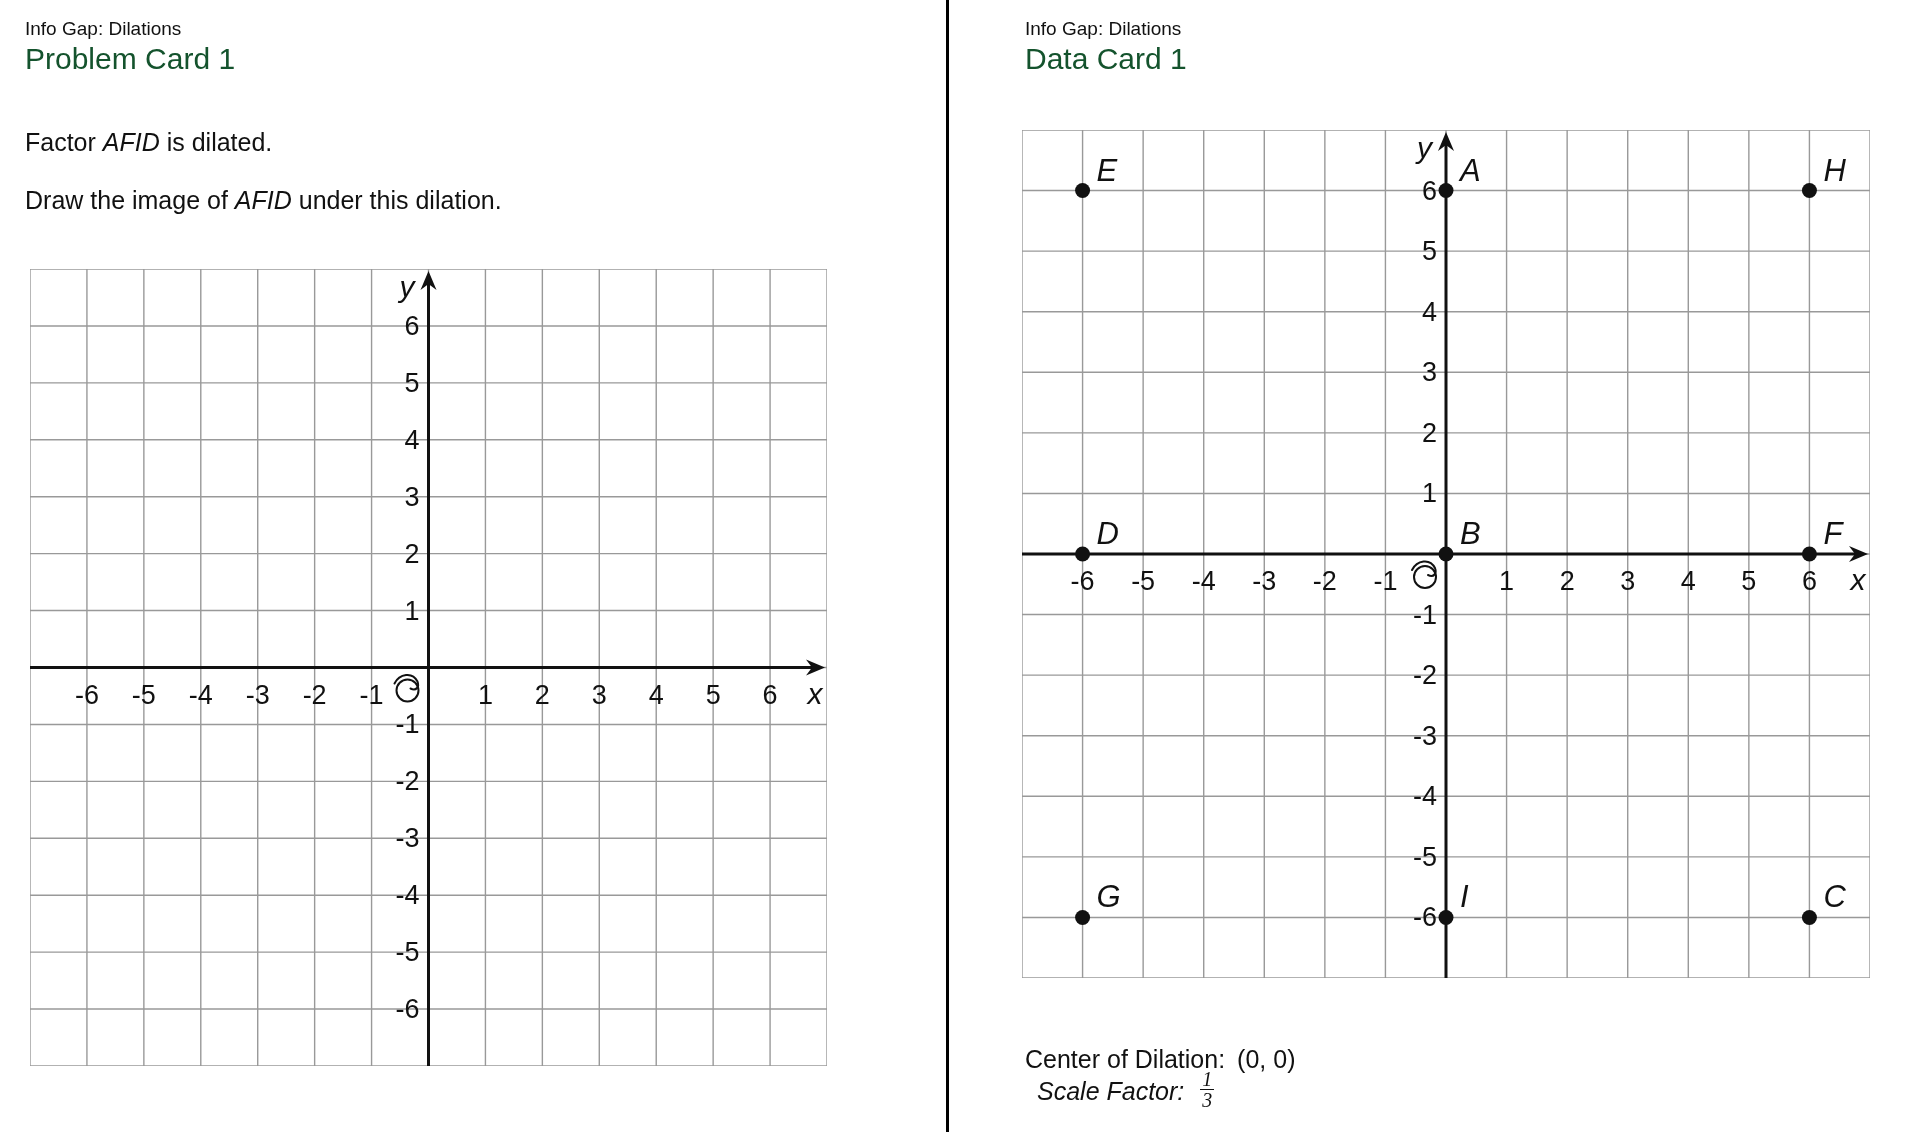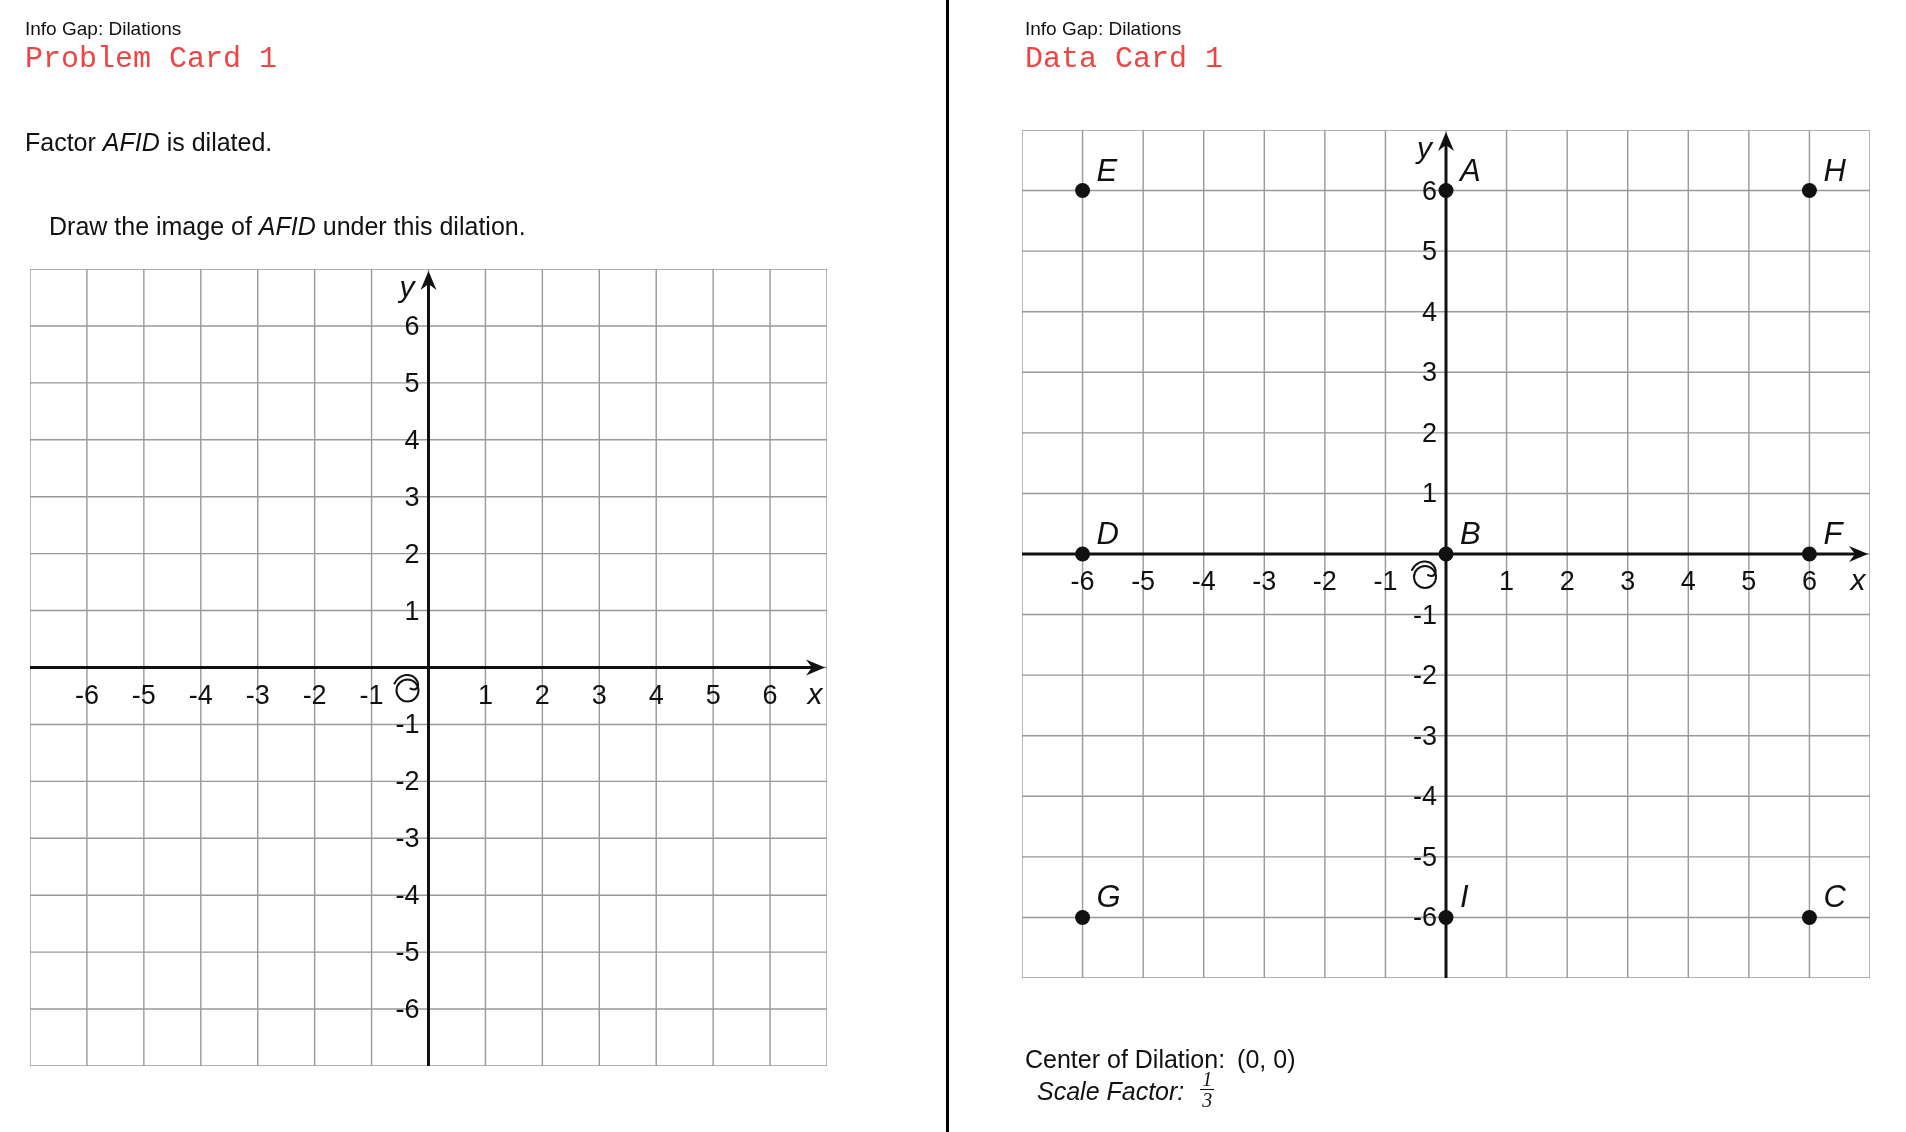--- a/index.html
+++ b/index.html
@@ -2,21 +2,21 @@
 <html><head>
 <meta charset="utf-8">
 <style>
   html,body{margin:0;padding:0;}
   body{
     width:1906px;height:1132px;position:relative;background:#ffffff;
     font-family:"Liberation Sans",sans-serif;color:#111;overflow:hidden;
   }
   .card{position:absolute;top:0;height:100%;}
   .card-eyebrow{position:absolute;font-size:19px;color:#111;white-space:nowrap;}
-  .card-title{position:absolute;font-size:30px;font-weight:400;color:#ef4444;margin:0;white-space:nowrap;font-family:Liberation Mono, monospace;}
+  .card-title{position:absolute;font-size:30px;font-weight:400;color:#14532d;margin:0;white-space:nowrap;}
   .body-text{position:absolute;font-size:25px;color:#111;margin:0;white-space:nowrap;}
   .body-text i{font-style:italic;text-align:center;}
   .divider{position:absolute;top:0;bottom:0;width:3px;background:#000;}
   svg.grid{position:absolute;display:block;}
   .meta-line{position:absolute;font-size:25px;color:#111;white-space:nowrap;}
   .meta-value{margin-left:12px;}
   .frac{
     display:inline-flex;flex-direction:column;align-items:center;
     font-family:"Liberation Serif",serif;font-size:20px;line-height:1.02;
     vertical-align:middle;margin-left:16px;position:relative;top:-3px;color:#111;
@@ -26,21 +26,21 @@
 </style>
 </head>
 <body>
 
 <section class="card" style="left:0;width:946px;">
   <div class="card-eyebrow" style="left:25px;top:18px;">Info Gap: Dilations</div>
   <h1 class="card-title" style="left:25px;top:42px;">Problem Card 1</h1>
 
   <p class="body-text" style="left:25px;top:128px;"><span>Factor </span><i>AFID</i><span> is dilated.</span></p>
 
-  <p class="body-text" style="left:25px;top:212px;margin-left:24px;"><span>Draw the image of </span><i>AFID</i><span> under this dilation.</span></p>
+  <p class="body-text" style="left:25px;top:186px;"><span>Draw the image of </span><i>AFID</i><span> under this dilation.</span></p>
 
   <svg class="grid" width="797" height="797" style="left:30px;top:269px;">
       <line x1="0" y1="0" x2="0" y2="797" stroke="#999999" stroke-width="1.4"></line>
       <line x1="0" y1="797" x2="797" y2="797" stroke="#999999" stroke-width="1.4"></line>
       <line x1="56.92857142857143" y1="0" x2="56.92857142857143" y2="797" stroke="#999999" stroke-width="1.4"></line>
       <line x1="0" y1="740.0714285714286" x2="797" y2="740.0714285714286" stroke="#999999" stroke-width="1.4"></line>
       <line x1="113.85714285714286" y1="0" x2="113.85714285714286" y2="797" stroke="#999999" stroke-width="1.4"></line>
       <line x1="0" y1="683.1428571428571" x2="797" y2="683.1428571428571" stroke="#999999" stroke-width="1.4"></line>
       <line x1="170.78571428571428" y1="0" x2="170.78571428571428" y2="797" stroke="#999999" stroke-width="1.4"></line>
       <line x1="0" y1="626.2142857142858" x2="797" y2="626.2142857142858" stroke="#999999" stroke-width="1.4"></line>

